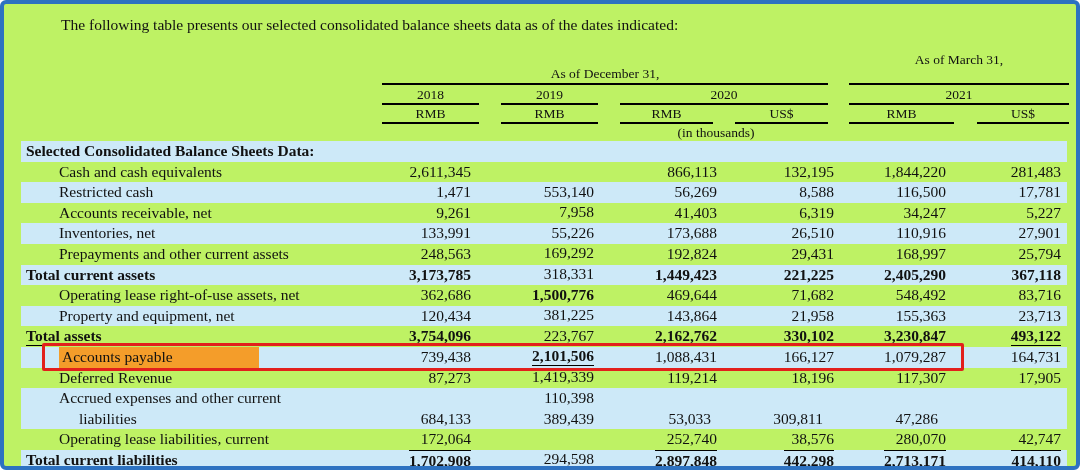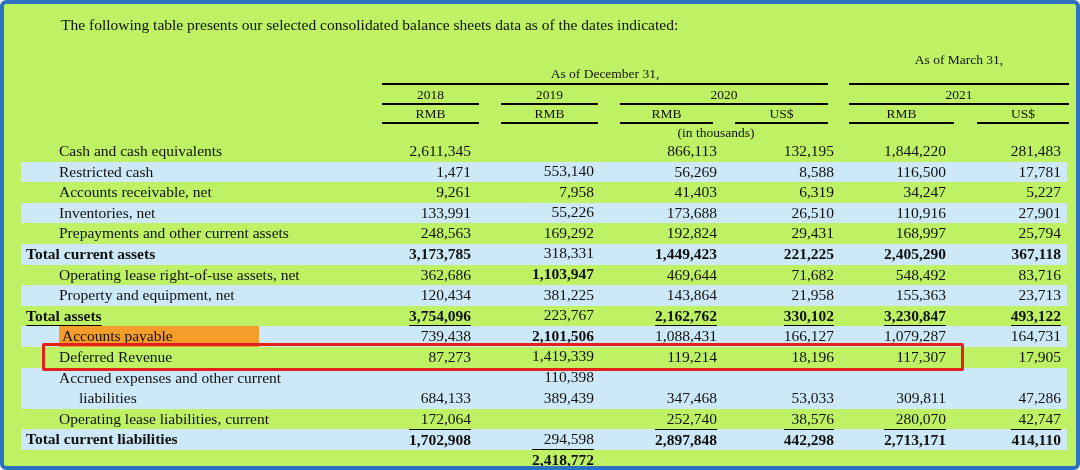--- a/index.html
+++ b/index.html
@@ -94,20 +94,29 @@
     <div class="hline" style="left:616px; top:118px; width:93px"></div>
     <div class="hline" style="left:731px; top:118px; width:93px"></div>
     <div class="hline" style="left:845px; top:118px; width:105px"></div>
     <div class="hline" style="left:973px; top:118px; width:92px"></div>
 
     <div class="htext" style="left:608px; top:120px; width:208px">(in thousands)</div>
   </div>
 
   <div class="tbl">
     <div>
+        <div class="trow stripe bold flush">
+          <div class="c-label"><span>Selected Consolidated Balance Sheets Data:</span></div>
+          <div class="c-val c0"></div>
+          <div class="c-val c1"></div>
+          <div class="c-val c2"></div>
+          <div class="c-val c3"></div>
+          <div class="c-val c4"></div>
+          <div class="c-val c5"></div>
+        </div>
         <div class="trow">
           <div class="c-label"><span>Cash and cash equivalents</span></div>
           <div class="c-val c0"><span>2,611,345</span></div>
           <div class="c-val c1"><span>553,140</span></div>
           <div class="c-val c2"><span>866,113</span></div>
           <div class="c-val c3"><span>132,195</span></div>
           <div class="c-val c4"><span>1,844,220</span></div>
           <div class="c-val c5"><span>281,483</span></div>
         </div>
         <div class="trow stripe">
@@ -142,21 +151,21 @@
           <div class="c-val c0"><span>248,563</span></div>
           <div class="c-val c1"><span>318,331</span></div>
           <div class="c-val c2"><span>192,824</span></div>
           <div class="c-val c3"><span>29,431</span></div>
           <div class="c-val c4"><span>168,997</span></div>
           <div class="c-val c5"><span>25,794</span></div>
         </div>
         <div class="trow stripe bold flush">
           <div class="c-label"><span>Total current assets</span></div>
           <div class="c-val c0"><span>3,173,785</span></div>
-          <div class="c-val c1"><span>1,103,947</span></div>
+          <div class="c-val c1"><span>1,500,776</span></div>
           <div class="c-val c2"><span>1,449,423</span></div>
           <div class="c-val c3"><span>221,225</span></div>
           <div class="c-val c4"><span>2,405,290</span></div>
           <div class="c-val c5"><span>367,118</span></div>
         </div>
         <div class="trow">
           <div class="c-label"><span>Operating lease right-of-use assets, net</span></div>
           <div class="c-val c0"><span>362,686</span></div>
           <div class="c-val c1"><span>381,225</span></div>
           <div class="c-val c2"><span>469,644</span></div>
@@ -200,21 +209,20 @@
           <div class="c-val c4"><span>117,307</span></div>
           <div class="c-val c5"><span>17,905</span></div>
         </div>
         <div class="trow stripe twoline">
           <div class="c-label">
             <div>Accrued expenses and other current</div>
             <div class="l2">liabilities</div>
           </div>
           <div class="c-val c0"><span>684,133</span></div>
           <div class="c-val c1"><span>389,439</span></div>
-          <div class="c-val c2"><span>347,468</span></div>
           <div class="c-val c3"><span>53,033</span></div>
           <div class="c-val c4"><span>309,811</span></div>
           <div class="c-val c5"><span>47,286</span></div>
         </div>
         <div class="trow">
           <div class="c-label"><span>Operating lease liabilities, current</span></div>
           <div class="c-val c0"><span>172,064</span></div>
           <div class="c-val c1"><span>294,598</span></div>
           <div class="c-val c2"><span>252,740</span></div>
           <div class="c-val c3"><span>38,576</span></div>

